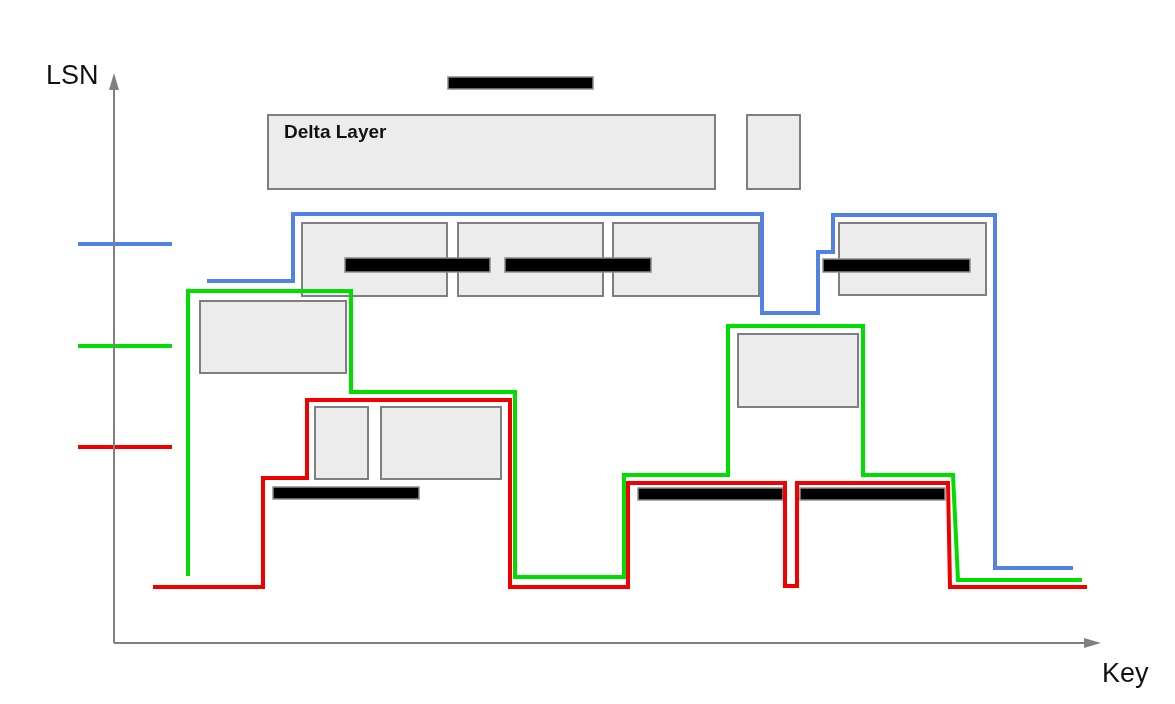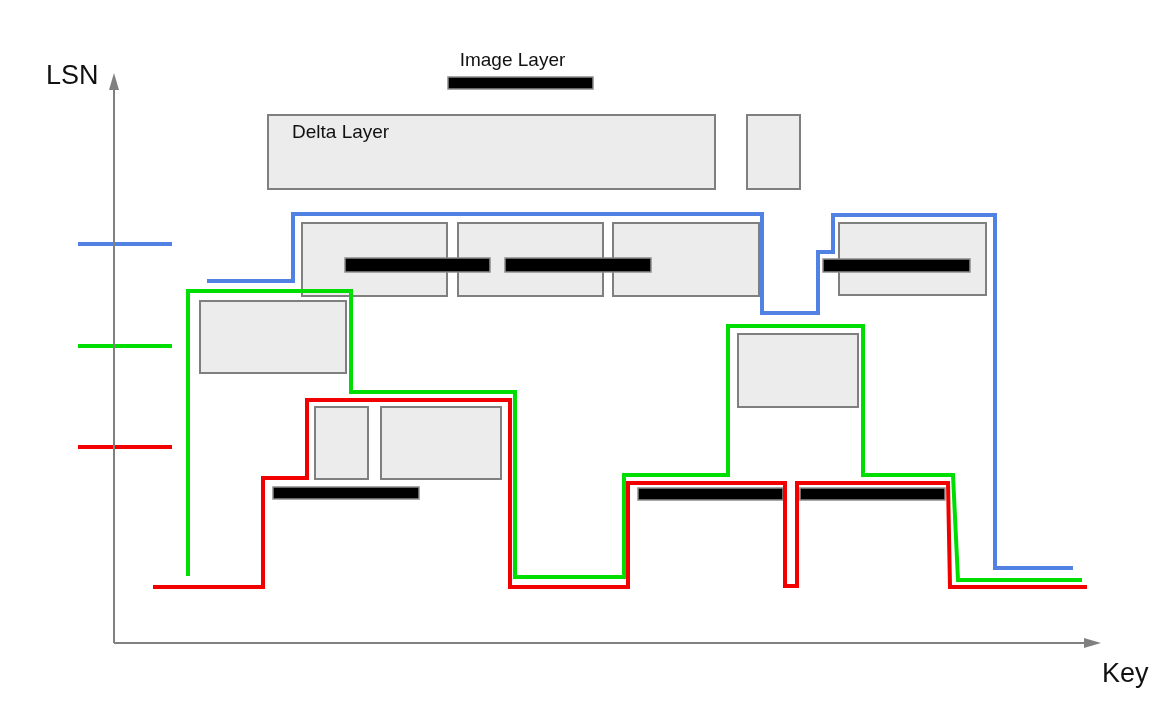--- a/index.html
+++ b/index.html
@@ -24,21 +24,21 @@
     position: absolute;
     color: #111111;
     white-space: nowrap;
     line-height: 1.1;
   }
   .lbl.axis { font-size: 27px; }
   .lbl.small { font-size: 19px; }
   #lsn-label { left: 46px; top: 61px; }
   #key-label { left: 1102px; top: 659px; }
   #image-layer-label { left: 430px; top: 50px; width: 165px; text-align: center; }
-  #delta-layer-label { left: 292px; top: 122px; }
+  #delta-layer-label { left: 284px; top: 122px; font-weight: bold; }
 </style>
 </head>
 <body>
 
 <div class="canvas">
   <svg id="diagram-svg" width="1175" height="704" viewBox="0 0 1175 704">
       <rect x="268" y="115" width="447" height="74" fill="#ececec" stroke="#7f7f7f" stroke-width="2"></rect>
       <rect x="747" y="115" width="53" height="74" fill="#ececec" stroke="#7f7f7f" stroke-width="2"></rect>
       <rect x="302" y="223" width="145" height="73" fill="#ececec" stroke="#7f7f7f" stroke-width="2"></rect>
       <rect x="458" y="223" width="145" height="73" fill="#ececec" stroke="#7f7f7f" stroke-width="2"></rect>
@@ -64,16 +64,15 @@
       <line x1="114" y1="643" x2="114" y2="88" stroke="#808080" stroke-width="2"></line>
       <line x1="114" y1="643" x2="1086" y2="643" stroke="#808080" stroke-width="2"></line>
       <polygon points="114,73 109,90 119,90" fill="#808080"></polygon>
       <polygon points="1101,643 1084,638 1084,648" fill="#808080"></polygon>
     </svg>
 
   <div class="lbl axis" id="lsn-label">LSN</div>
 
   <div class="lbl axis" id="key-label">Key</div>
 
-  <div class="lbl small" id="image-layer-label">Image Layer</div>
 
   <div class="lbl small" id="delta-layer-label">Delta Layer</div>
 </div>
 
 </body></html>

